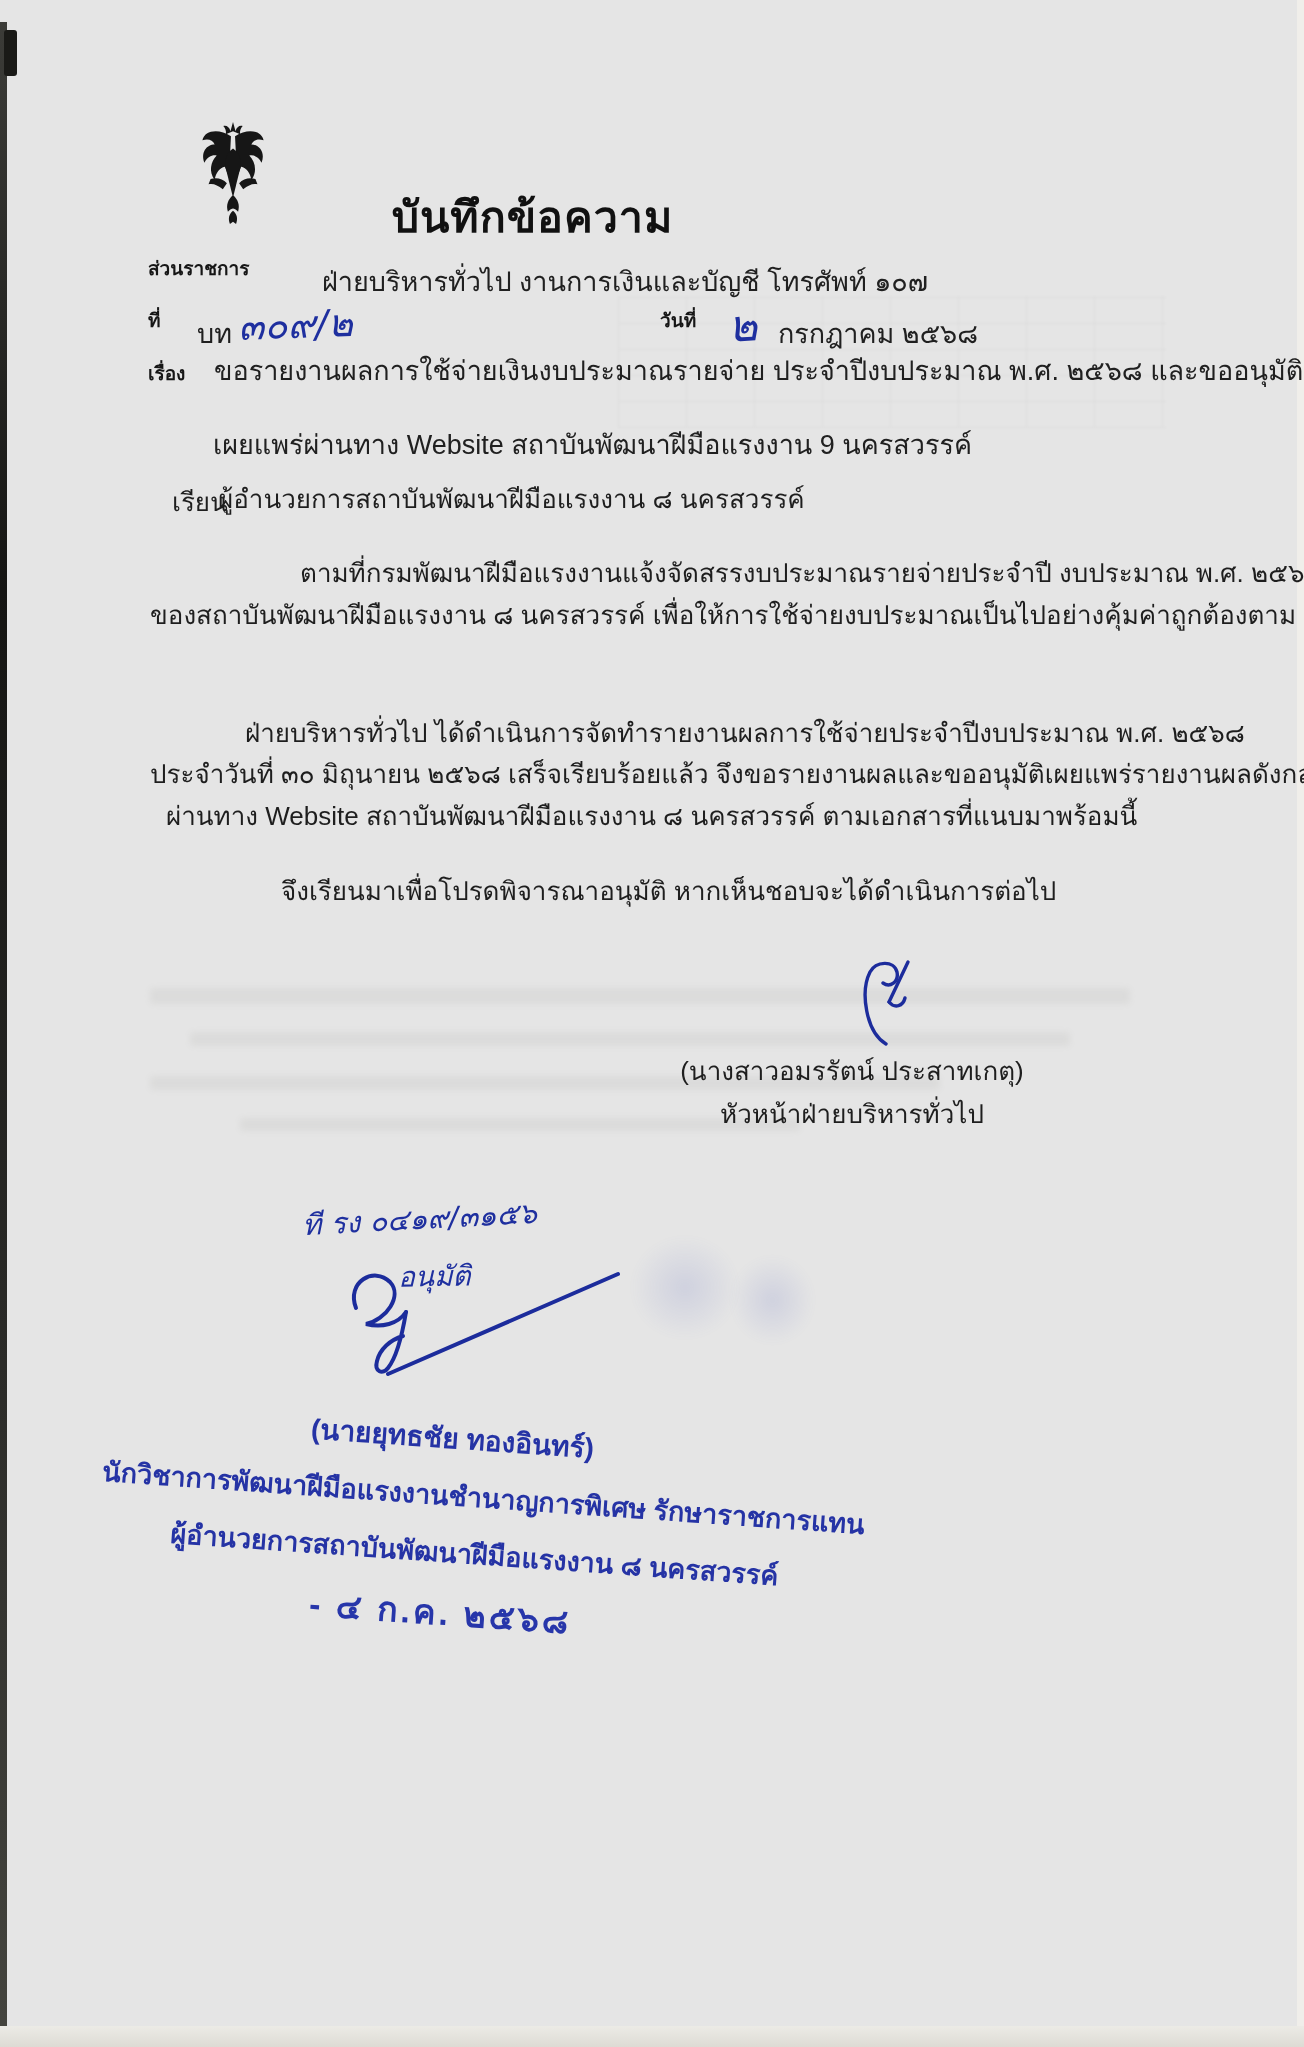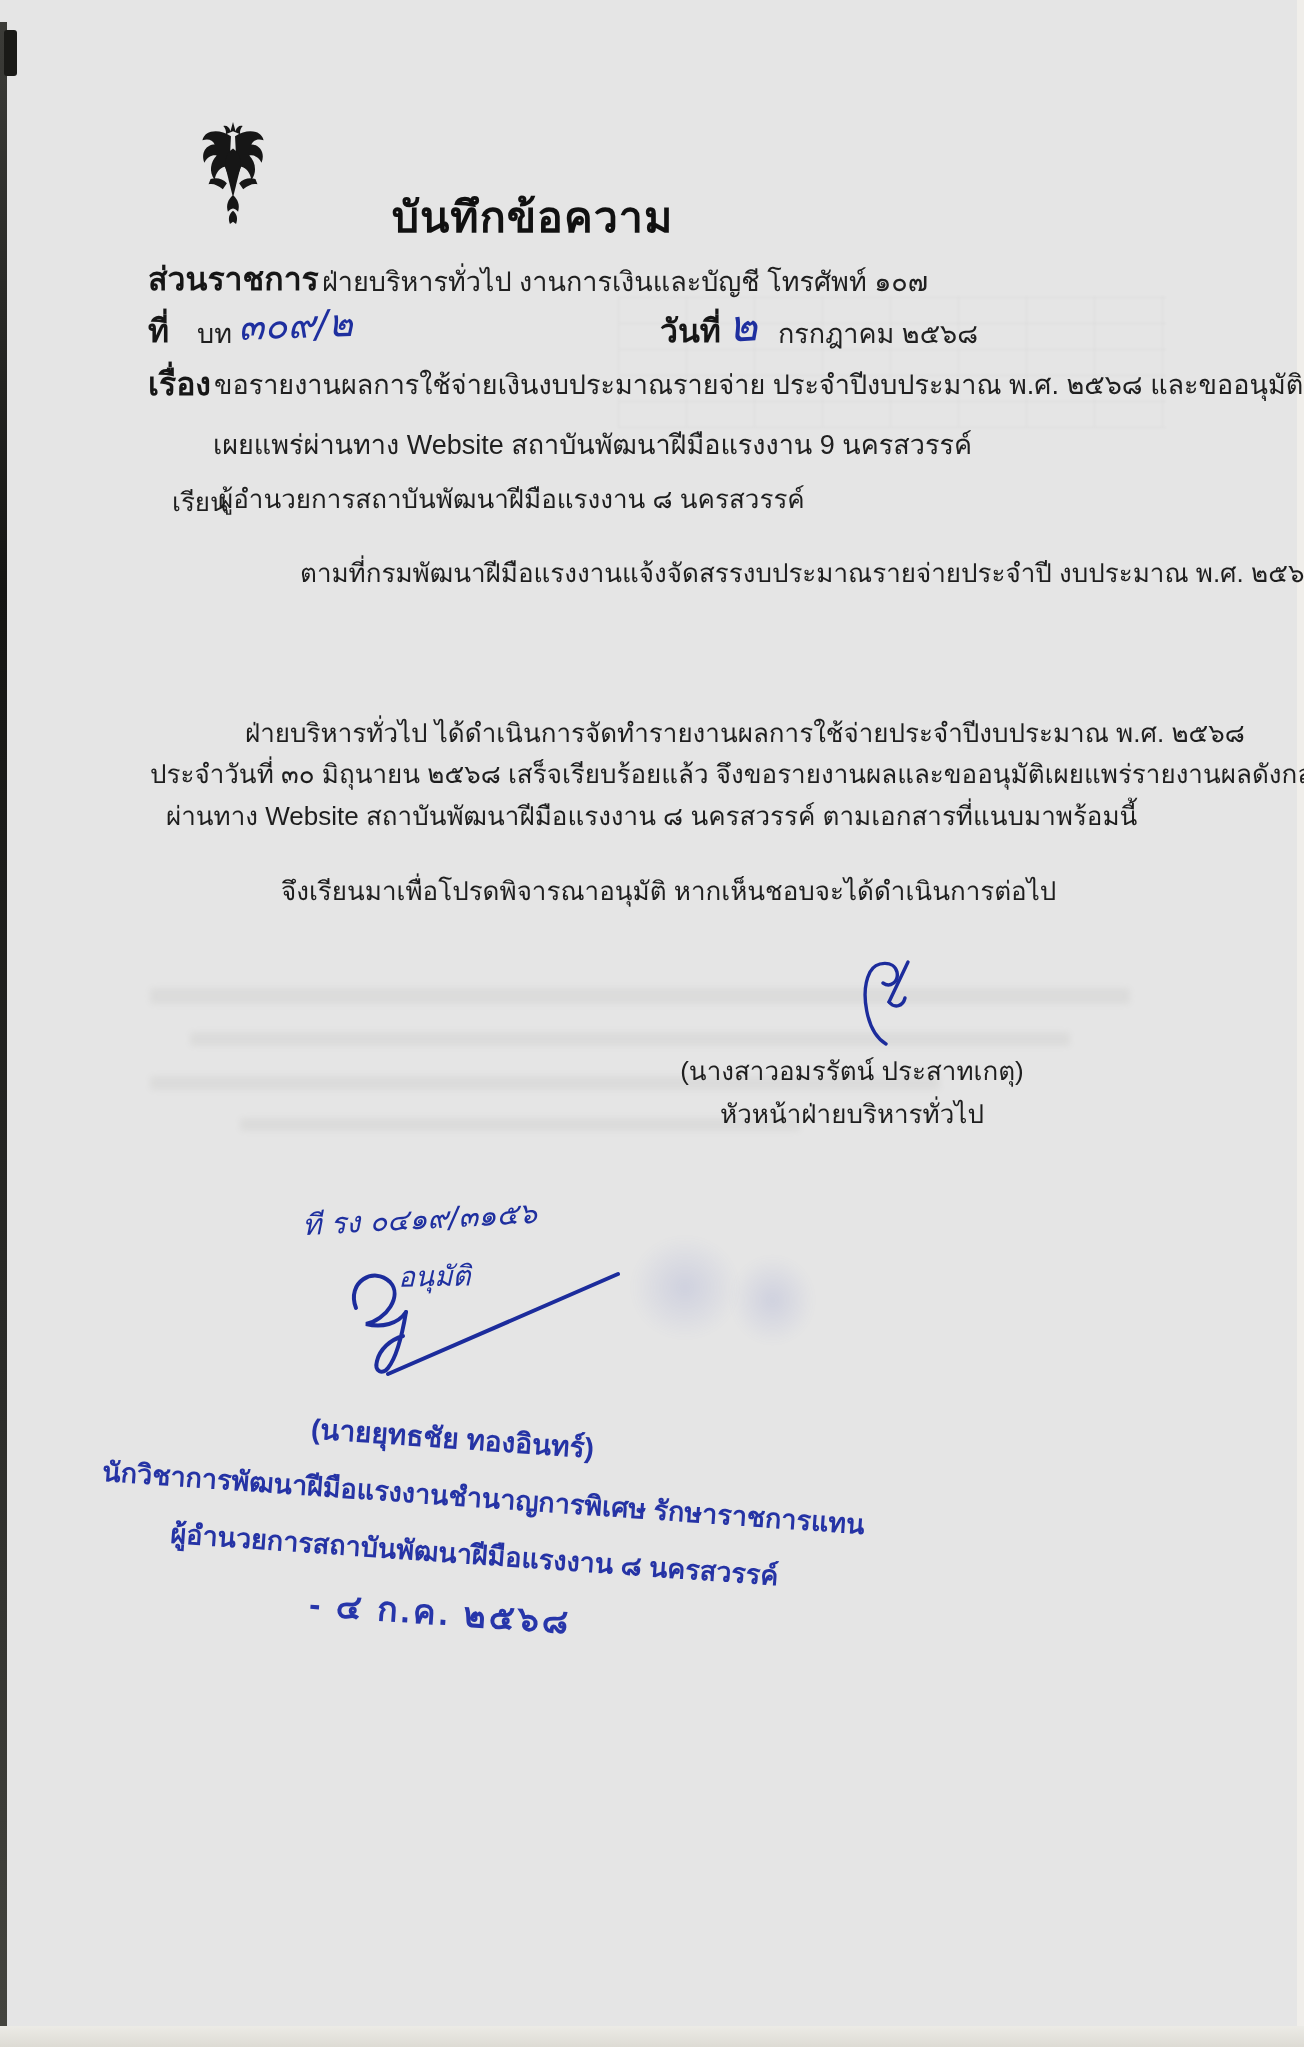--- a/index.html
+++ b/index.html
@@ -2,21 +2,21 @@
 <html><head>
 <meta charset="utf-8">
 <style>
   html,body{margin:0;padding:0;background:#9a9a96;}
   .page{
     position:relative;width:1304px;height:2047px;margin:0 auto;
     background:#e5e5e5;overflow:hidden;
     font-family:"Liberation Sans",sans-serif;color:#1b1b1b;
   }
   .abs{position:absolute;white-space:nowrap;}
-  .lbl{font-size:32px;font-weight:700;color:#161616;}
+  .lbl{font-size:19px;font-weight:700;color:#161616;}
   .txt{font-size:27px;color:#202020;}
   .body-txt{font-size:26px;color:#1e1e1e;}
   .title{font-size:43px;font-weight:700;letter-spacing:1px;color:#111;}
   .hw{color:#1e2f9f;font-style:italic;font-family:"DejaVu Sans",sans-serif;}
   .stamp{color:#2533a5;}
   .stamp-block{transform:rotate(4deg);transform-origin:0 0;}
   .stamp-line{white-space:nowrap;text-align:center;}
   
   .edge-left{position:absolute;left:0;top:22px;width:7px;height:2025px;
     background:linear-gradient(180deg,#3c3c38,#151513 28%,#2c2c29 68%,#45453f);}
@@ -76,27 +76,28 @@
   <span class="abs txt" style="left:322px;top:260px;">ฝ่ายบริหารทั่วไป  งานการเงินและบัญชี  โทรศัพท์ ๑๐๗</span>
 
   <span class="abs lbl" style="left:148px;top:305px;">ที่</span>
   <span class="abs txt" style="left:197px;top:312px;">บท</span>
   <span class="abs hw" style="left:238px;top:294px;font-size:38px;transform:rotate(-2deg);">๓๐๙/๒</span>
   <span class="abs lbl" style="left:660px;top:305px;">วันที่</span>
   <span class="abs hw" style="left:728px;top:290px;font-size:44px;transform:rotate(-4deg);">๒</span>
   <span class="abs txt" style="left:778px;top:312px;">กรกฎาคม ๒๕๖๘</span>
 
   <span class="abs lbl" style="left:148px;top:358px;">เรื่อง</span>
-  <span class="abs txt" style="left:214px;top:363px;text-align:center;">ขอรายงานผลการใช้จ่ายเงินงบประมาณรายจ่าย ประจำปีงบประมาณ พ.ศ. ๒๕๖๘  และขออนุมัติ</span>
+  <span class="abs txt" style="left:214px;top:349px;text-align:center;">ขอรายงานผลการใช้จ่ายเงินงบประมาณรายจ่าย ประจำปีงบประมาณ พ.ศ. ๒๕๖๘  และขออนุมัติ</span>
   <span class="abs txt" style="left:213px;top:423px;">เผยแพร่ผ่านทาง Website สถาบันพัฒนาฝีมือแรงงาน 9 นครสวรรค์</span>
 
   <span class="abs body-txt" style="left:172px;top:481px;">เรียน</span>
   <span class="abs body-txt" style="left:218px;top:478px;">ผู้อำนวยการสถาบันพัฒนาฝีมือแรงงาน ๘  นครสวรรค์</span>
 
   <span class="abs body-txt" style="left:300px;top:552px;">ตามที่กรมพัฒนาฝีมือแรงงานแจ้งจัดสรรงบประมาณรายจ่ายประจำปี งบประมาณ พ.ศ. ๒๕๖๘</span>
+  <span class="abs body-txt" style="left:150px;top:594px;">ของสถาบันพัฒนาฝีมือแรงงาน ๘ นครสวรรค์ เพื่อให้การใช้จ่ายงบประมาณเป็นไปอย่างคุ้มค่าถูกต้องตาม</span>
 
   <span class="abs body-txt" style="left:245px;top:712px;">ฝ่ายบริหารทั่วไป ได้ดำเนินการจัดทำรายงานผลการใช้จ่ายประจำปีงบประมาณ พ.ศ. ๒๕๖๘</span>
   <span class="abs body-txt" style="left:150px;top:753px;">ประจำวันที่ ๓๐ มิถุนายน  ๒๕๖๘  เสร็จเรียบร้อยแล้ว จึงขอรายงานผลและขออนุมัติเผยแพร่รายงานผลดังกล่าว</span>
   <span class="abs body-txt" style="left:150px;top:795px;margin-left:16px;">ผ่านทาง Website สถาบันพัฒนาฝีมือแรงงาน ๘ นครสวรรค์ ตามเอกสารที่แนบมาพร้อมนี้</span>
 
   <span class="abs body-txt" style="left:281px;top:870px;">จึงเรียนมาเพื่อโปรดพิจารณาอนุมัติ หากเห็นชอบจะได้ดำเนินการต่อไป</span>
 
   <div class="abs" style="left:856px;top:958px;width:66px;height:94px;">
     <svg viewBox="0 0 66 94" width="66" height="94" aria-hidden="true">
       <g fill="none" stroke="#1c2c9c" stroke-width="3.4" stroke-linecap="round">

